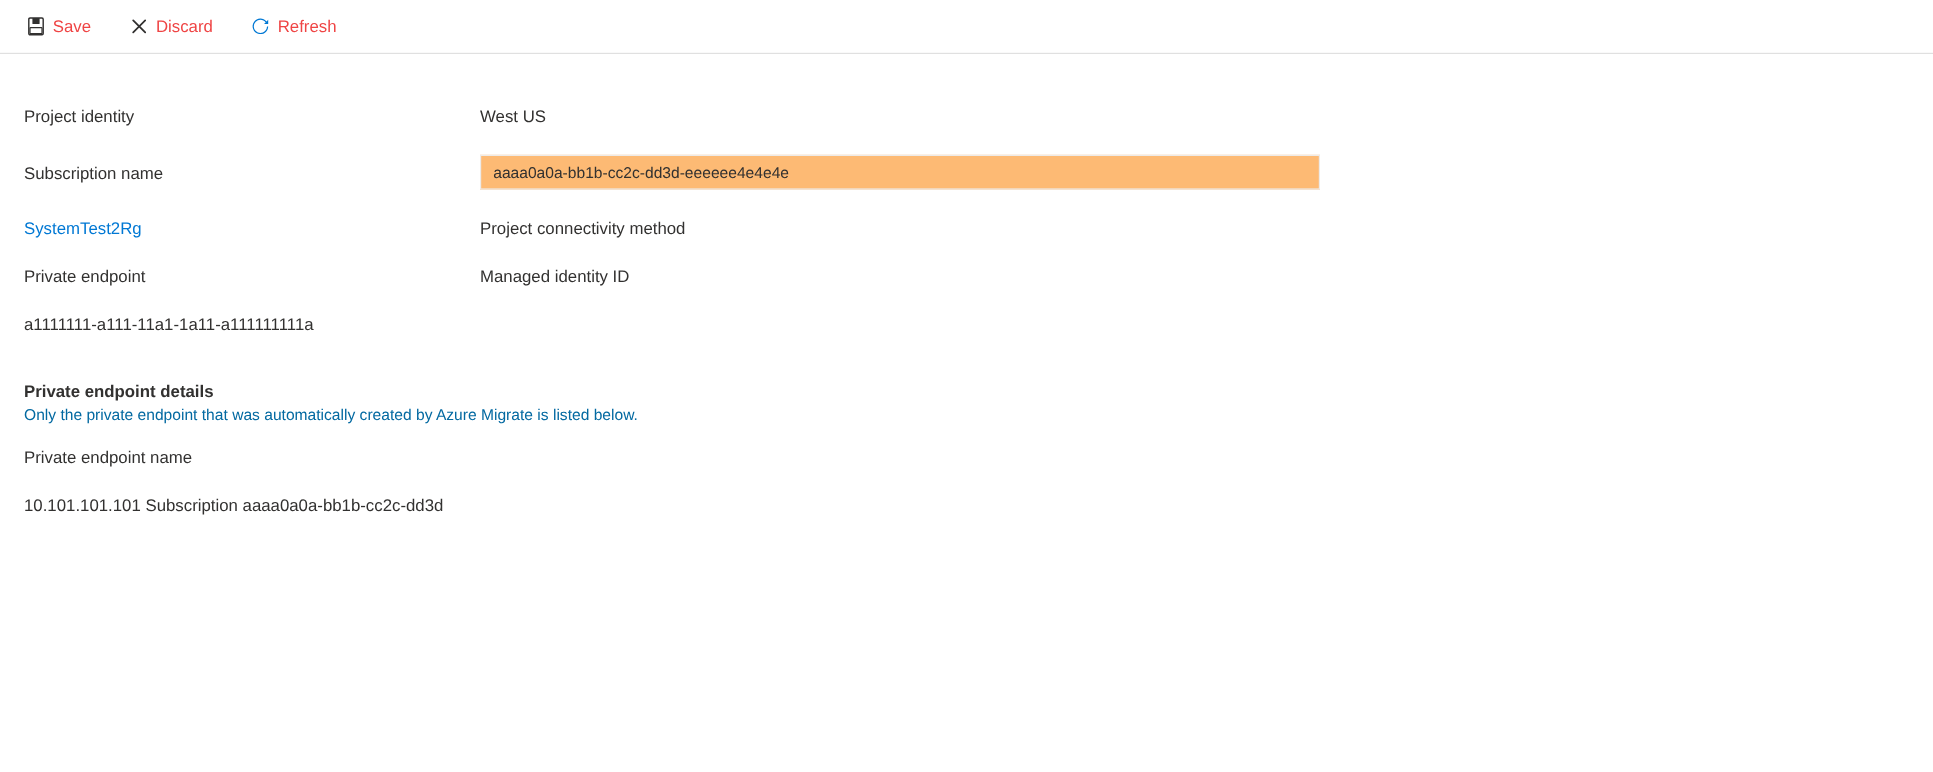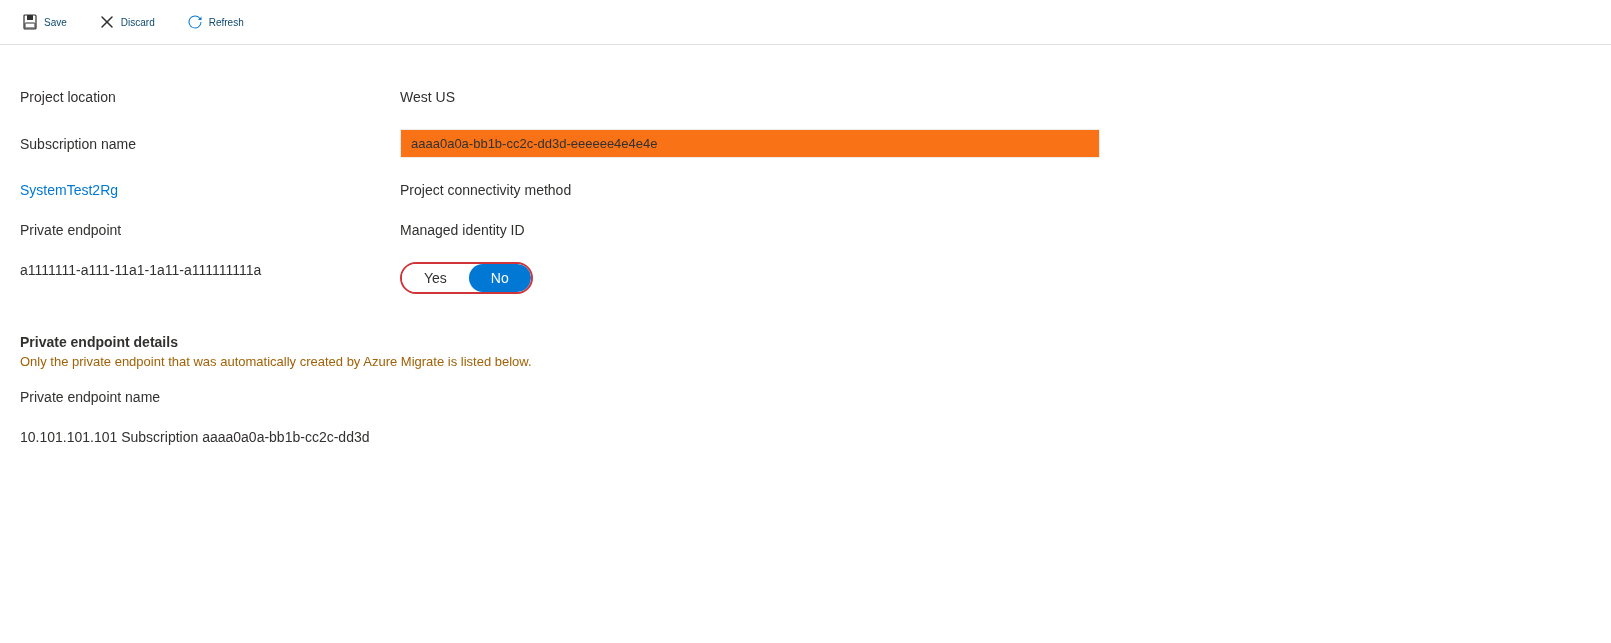--- a/index.html
+++ b/index.html
@@ -18,22 +18,22 @@
       border-bottom: 1px solid #e0e0e0;
       gap: 20px;
     }
     .toolbar-btn {
       display: flex;
       align-items: center;
       gap: 6px;
       background: none;
       border: none;
       cursor: pointer;
-      font-size: 10px;
-      color: #0c4a6e;
+      font-size: 14px;
+      color: #ef4444;
       padding: 4px 6px;
     }
     .toolbar-btn .icon {
       width: 16px;
       height: 16px;
       display: inline-flex;
       align-items: center;
       justify-content: center;
     }
 
@@ -63,21 +63,21 @@
       font-size: 14px;
       color: #323130;
     }
 
     .prop-value.link {
       color: #0078d4;
       cursor: pointer;
     }
 
     .subscription-id-box {
-      background: #f97316;
+      background: #fdba74;
       border: 1px solid #edebe9;
       padding: 6px 10px;
       font-size: 13px;
       color: #323130;
       width: 100%;
       max-width: 700px;
     }
 
     
     .toggle-group {
@@ -124,21 +124,21 @@
     }
 
     .section-heading strong {
       font-weight: 600;
       font-size: 14px;
       text-align: center;
     }
 
     .section-subtext {
       font-size: 13px;
-      color: #a16207;
+      color: #0369a1;
       padding-bottom: 8px;
       grid-column: 1 / -1;
     }
   </style>
 </head>
 <body>
 
 <div class="toolbar">
   <button class="toolbar-btn">
     <span class="icon">
@@ -168,21 +168,21 @@
       </svg>
     </span>
     <span>Refresh</span>
   </button>
 </div>
 
 <div class="content">
   <div class="properties-grid">
 
     <div class="prop-label">
-      <span>Project location</span>
+      <span>Project identity</span>
     </div>
     <div class="prop-value">West US</div>
 
     <div class="prop-label">
       <span>Subscription name</span>
     </div>
 
     <div class="prop-value">
       <div class="subscription-id-box">aaaa0a0a-bb1b-cc2c-dd3d-eeeeee4e4e4e</div>
     </div>
@@ -192,26 +192,20 @@
     <div class="prop-label">
       <span>Project connectivity method</span>
     </div>
     <div class="prop-value">Private endpoint</div>
 
     <div class="prop-label">
       <span>Managed identity ID</span>
     </div>
     <div class="prop-value">a1111111-a111-11a1-1a11-a111111111a</div>
 
-    <div class="prop-value">
-      <div class="toggle-group">
-        <button class="toggle-btn">Yes</button>
-        <button class="toggle-btn active">No</button>
-      </div>
-    </div>
 
     <div class="section-heading">
       <strong>Private endpoint details</strong>
     </div>
     <div class="section-subtext">Only the private endpoint that was automatically created by Azure Migrate is listed below.</div>
 
     <div class="prop-label">
       <span>Private endpoint name</span>
     </div>
     <div class="prop-value"></div>

